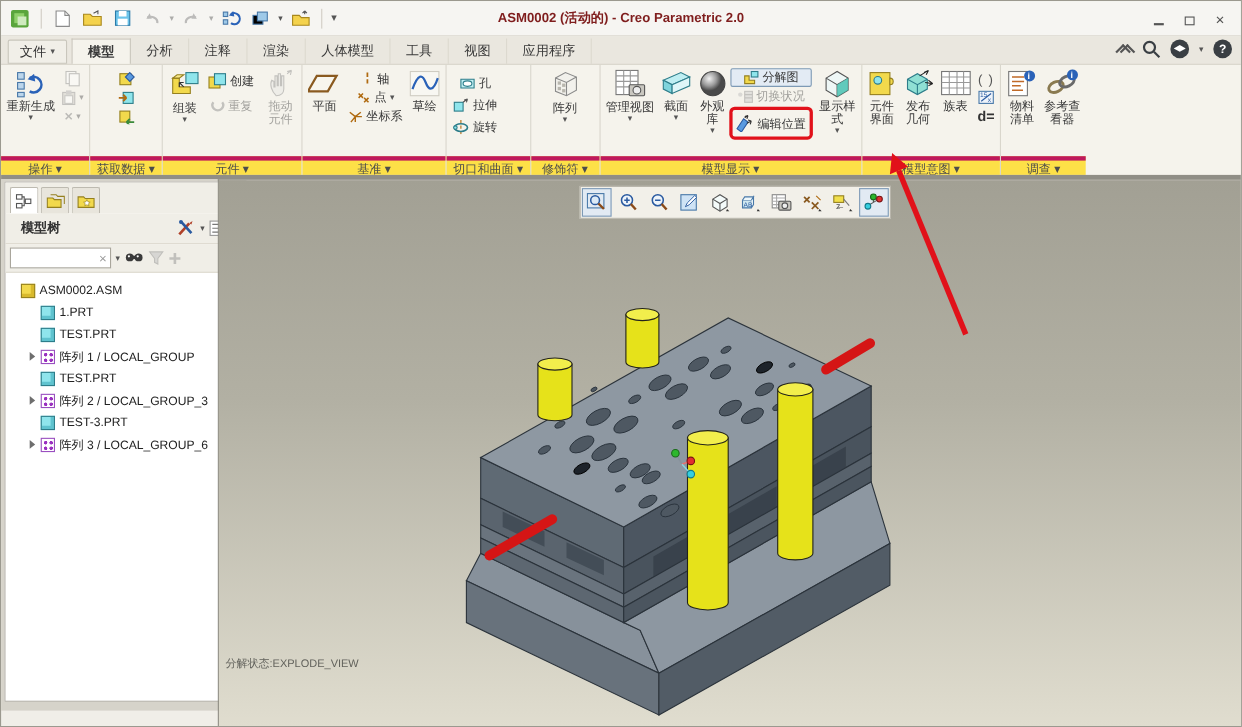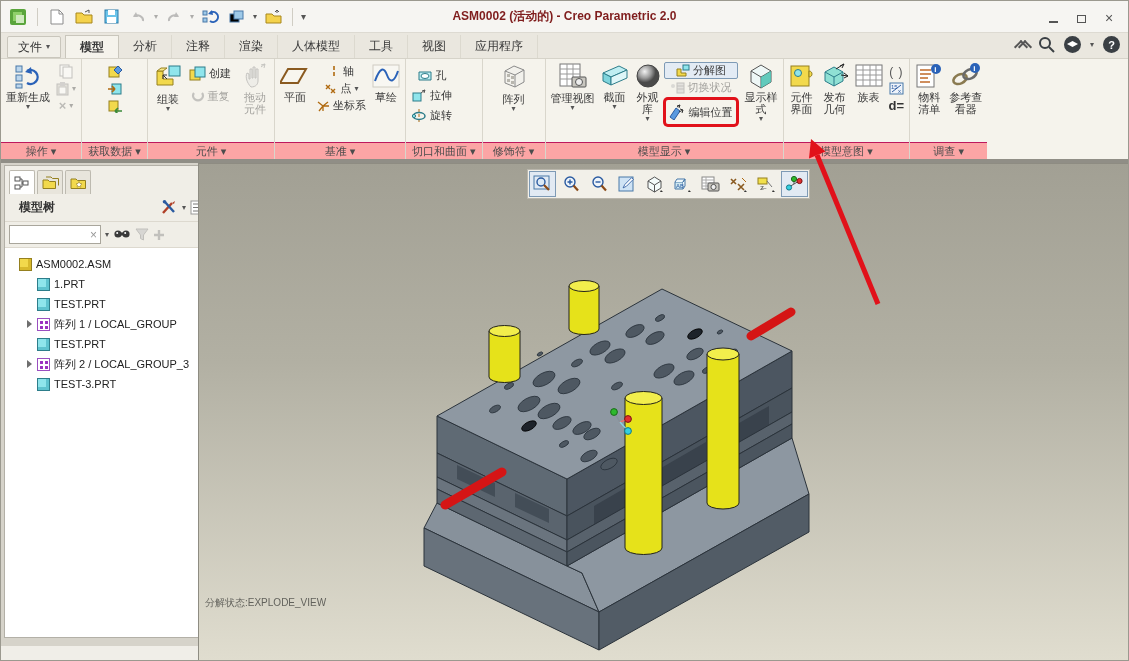--- a/index.html
+++ b/index.html
@@ -27,21 +27,21 @@
   .tabutil{position:absolute;right:8px;top:3px;display:flex;align-items:center;gap:9px;}
   .chev{width:14px;height:10px;position:relative;}
   .chev:before,.chev:after{content:"";position:absolute;left:1px;width:8px;height:8px;border-left:2px solid #555;border-top:2px solid #555;transform:rotate(45deg);top:2px;}
   .chev:after{left:5px;}
   .circle-ic{width:17px;height:17px;border-radius:50%;background:#3a3f44;color:#fff;font-size:11px;font-weight:bold;display:flex;align-items:center;justify-content:center;}
 
   
   .ribbon{position:absolute;left:0;top:58px;right:0;height:100px;background:#f5f3ec;display:flex;}
   .rgroup{display:flex;flex-direction:column;border-right:1px solid #d9d6cc;}
   .rbody{flex:1;display:flex;align-items:flex-start;padding:2px 2px 0 2px;}
-  .glabel{height:17px;font-size:11px;color:#4c4c4c;text-align:center;line-height:16px;border-top:1px solid #be185d;background:#fca5a5;white-space:nowrap;padding:0 6px;}
+  .glabel{height:17px;font-size:11px;color:#4c4c4c;text-align:center;line-height:16px;border-top:4px solid #be185d;background:#fde047;white-space:nowrap;padding:0 6px;}
   .rbtn{display:flex;flex-direction:column;align-items:center;font-size:11px;color:#3a3a3a;line-height:12px;text-align:center;padding:2px 3px;border-radius:2px;}
   .rbtn .lbl{white-space:pre-line;margin-top:2px;}
   .rcol{display:flex;flex-direction:column;justify-content:flex-start;padding-top:2px;}
   .rrow{display:flex;align-items:center;gap:3px;font-size:11px;color:#3a3a3a;height:17px;padding:0 3px;white-space:nowrap;border-radius:2px;justify-content:center;}
   .dis{opacity:.45;filter:grayscale(80%);}
   .pressed{border:1px solid #7e9ab5;background:#e3ebf4;}
   .hilite{position:relative;box-shadow:0 0 0 3px #e1111a;margin:4px 2px 0 2px;background:#f5f3ec;}
   .mini{font-size:10px;color:#444;}
 
   
@@ -627,20 +627,25 @@
       <span class="tlabel">阵列 2 / LOCAL_GROUP_3</span>
     </div>
 
     <div class="trow">
       <span class="tarrow" style="visibility: hidden;"></span>
       <span class="ticon part"></span>
       <span class="tlabel">TEST-3.PRT</span>
     </div>
 
 
+    <div class="trow">
+      <span class="tarrow" style="visibility: visible;"></span>
+      <span class="ticon pattern"></span>
+      <span class="tlabel">阵列 3 / LOCAL_GROUP_6</span>
+    </div>
 
   </div>
     </div>
   </div>
 
   <div class="vp">
     <svg class="scene" width="932" height="499" viewBox="0 0 932 499">
 
       <polygon points="238,339 368,402 383,409 400,448 225,364" fill="#87919b" stroke="#2b333b" stroke-width="1"></polygon>
       <polygon points="368,402 593,274 610,330 400,448 383,409" fill="#8d97a1" stroke="#2b333b" stroke-width="1"></polygon>

